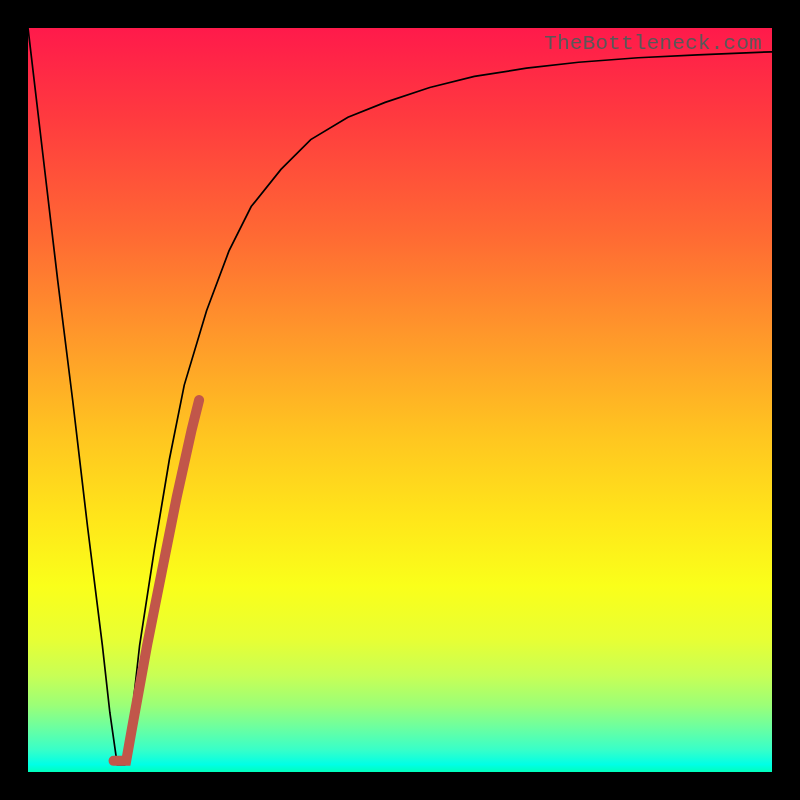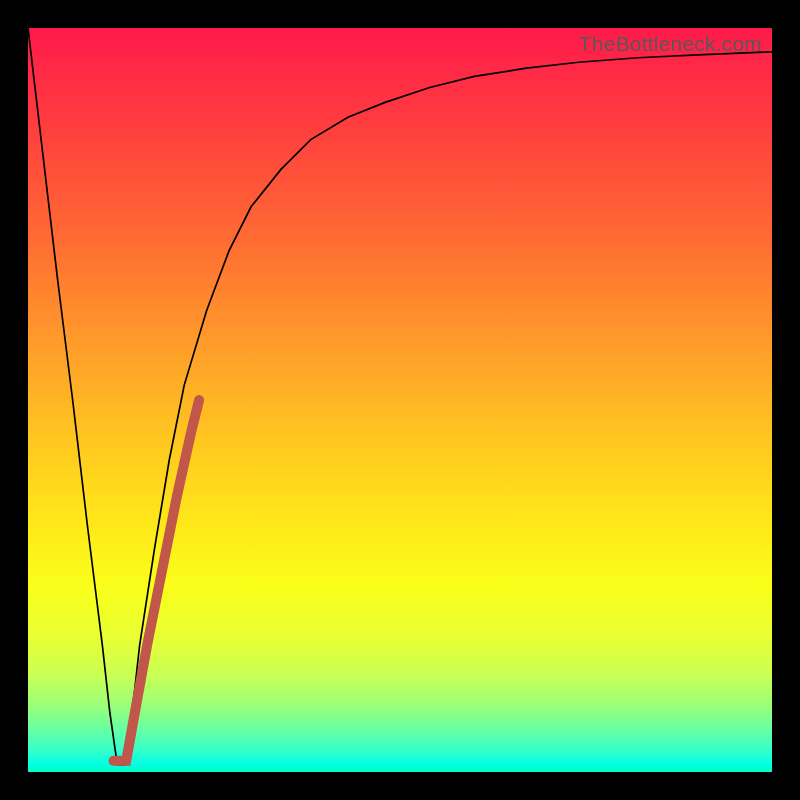--- a/index.html
+++ b/index.html
@@ -9,20 +9,21 @@
     height: 800px;
     overflow: hidden;
     background: #000;
     font-family: Arial, Helvetica, sans-serif;
   }
   .frame {
     position: relative;
     width: 664px;
     height: 800px;
     background: #000;
+    font-family: Liberation Mono, monospace;
   }
   .plot {
     position: absolute;
     left: 28px;
     top: 28px;
     width: 744px;
     height: 744px;
     overflow: hidden;
   }
   .gradient {

